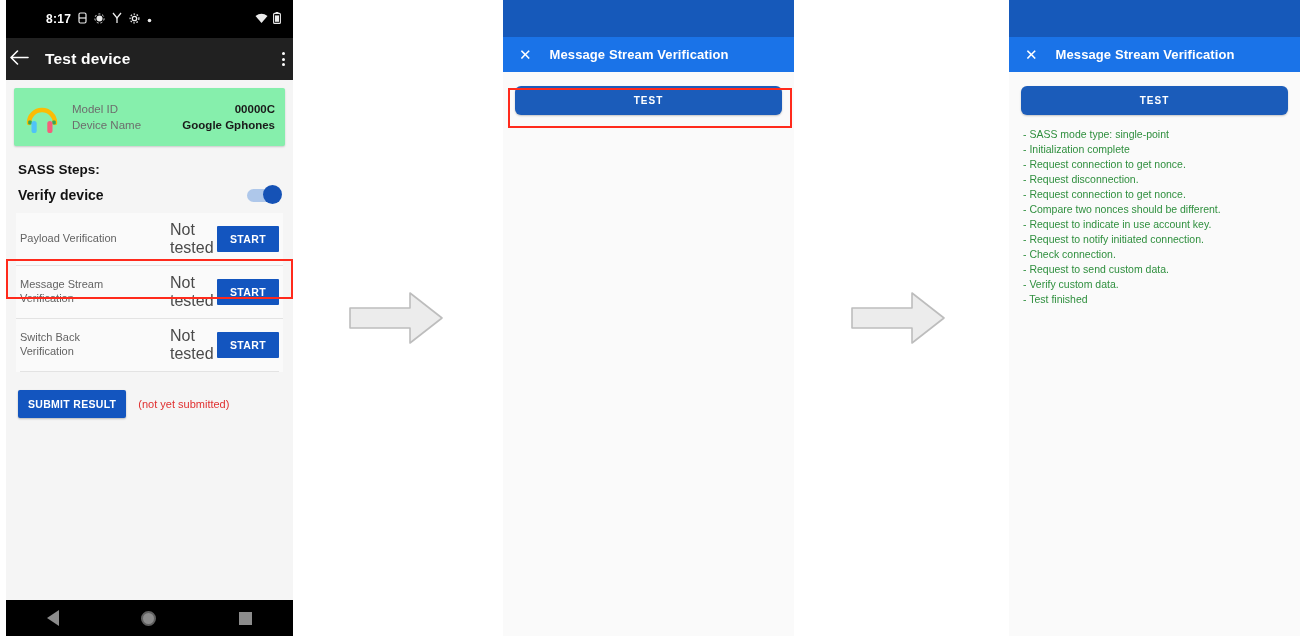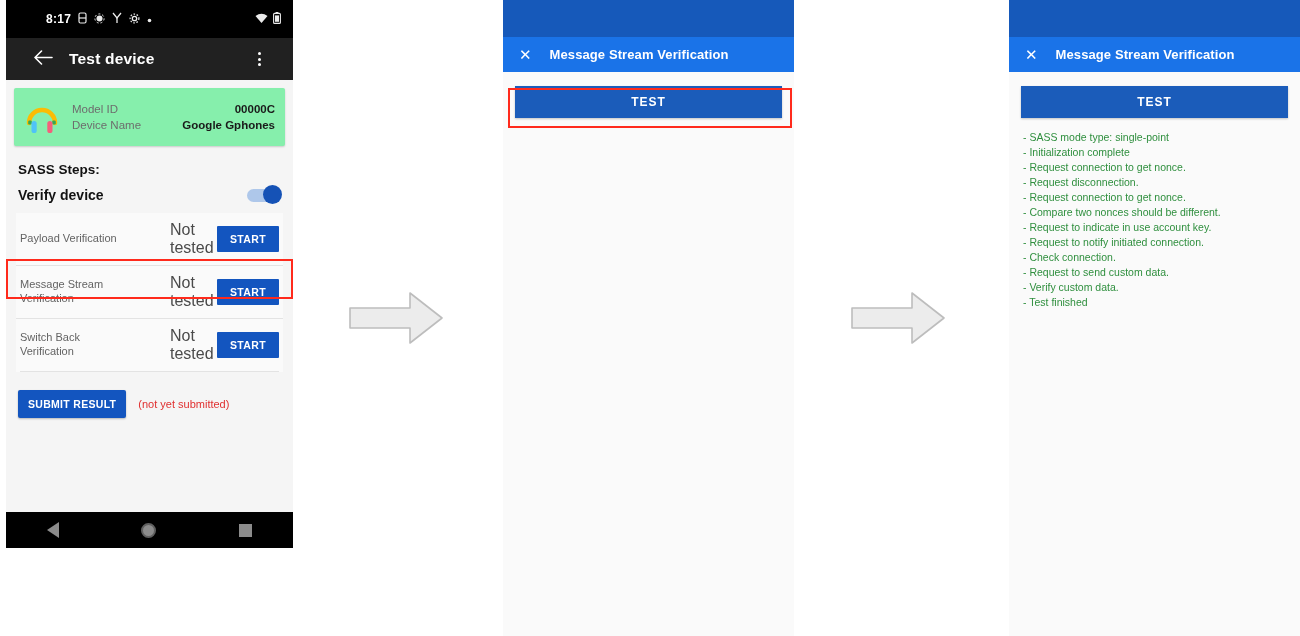--- a/index.html
+++ b/index.html
@@ -8,34 +8,34 @@
     background: #ffffff;
     font-family: "Liberation Sans", sans-serif;
     overflow: hidden;
   }
   .stage { position: relative; width: 1300px; height: 636px; }
 
   
   .phone { position: absolute; background: #fafafa; overflow: hidden; }
 
   
-  #panel1 { left: 6px; top: 0px; width: 287px; height: 548px; background: #f5f5f5; }
+  #panel1 { left: 6px; top: 0px; width: 287px; height: 636px; background: #f5f5f5; }
   .statusbar {
     height: 38px; background: #000; color: #fff;
     display: flex; align-items: center; padding: 0 12px;
     font-size: 11.5px; font-weight: bold;
   }
   .sb-left { display: flex; align-items: center; gap: 7px; margin-left: 28px; }
   .sb-time { font-size: 12px; letter-spacing: .3px; }
   .sb-ic { display: inline-block; opacity: .92; }
   .sb-right { margin-left: auto; display: flex; align-items: center; gap: 5px; }
 
   .appbar {
     height: 42px; background: #212121; color: #fff;
-    display: flex; align-items: center; padding: 0 28px; gap: 16px;
+    display: flex; align-items: center; padding: 0 4px; gap: 16px;
   }
   .appbar .title { font-size: 15.5px; font-weight: bold; letter-spacing: .2px; }
   .appbar .spacer { flex: 1; }
   .dots { display: flex; flex-direction: column; gap: 2.5px; align-items: center; padding: 4px 4px; }
   .dots i { width: 3px; height: 3px; background: #fff; border-radius: 50%; display: block; }
 
   .card {
     margin: 8px 8px 0 8px; background: #86efac; border-radius: 2px;
     box-shadow: 0 1px 2px rgba(0,0,0,.18);
     display: flex; align-items: center; padding: 9px 10px 9px 8px; gap: 10px;
@@ -95,22 +95,22 @@
   .dlg-status { height: 37px; background: #1659ba; }
   .dlg-bar {
     height: 35px; background: #1a73e8; color: #fff;
     display: flex; align-items: center; gap: 18px; padding: 0 16px;
   }
   .dlg-bar .x { font-size: 15px; line-height: 1; font-weight: 400; }
   .dlg-bar .t { font-size: 13px; font-weight: bold; letter-spacing: .1px; }
   .dlg-body { background: #fafafa; height: calc(100% - 37px - 35px); position: relative; }
   .btn-test {
     display: block; margin: 14px 12px 0 12px; width: calc(100% - 24px);
-    background: #1b5cba; color: #fff; border: none; border-radius: 0;
-    font-size: 12px; font-weight: bold; letter-spacing: 1px;
+    background: #1b5cba; color: #fff; border: none; border-radius: 6px;
+    font-size: 10px; font-weight: bold; letter-spacing: 1px;
     padding: 9px 0; text-align: center; box-shadow: 0 1px 2px rgba(0,0,0,.22);
     font-family: "Liberation Sans", sans-serif; cursor: pointer;
   }
   .log { padding: 12px 14px 0 14px; }
   .log div { font-size: 10.5px; color: #2f8f3e; line-height: 15px; white-space: nowrap; }
 
   
   .redbox { position: absolute; border: 2px solid #ff2a1c; pointer-events: none; }
   #rb1 { left: 6px;   top: 259px; width: 287px; height: 40px; }
   #rb2 { left: 508px; top: 88px;  width: 284px; height: 40px; }

